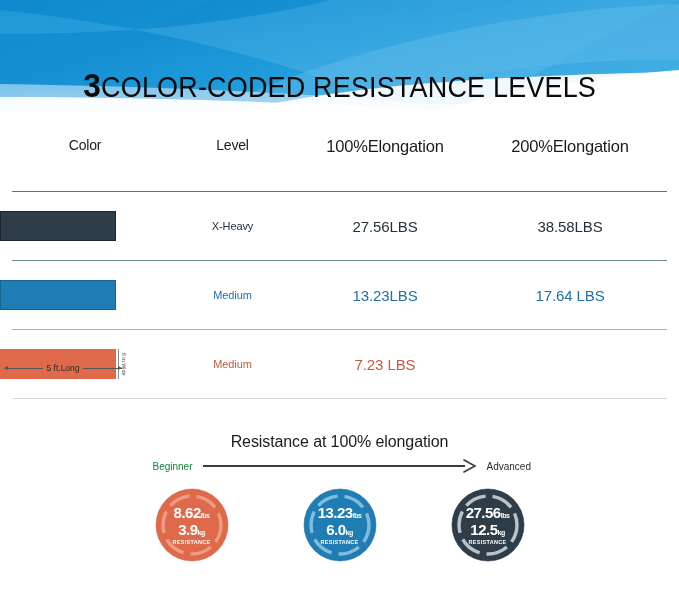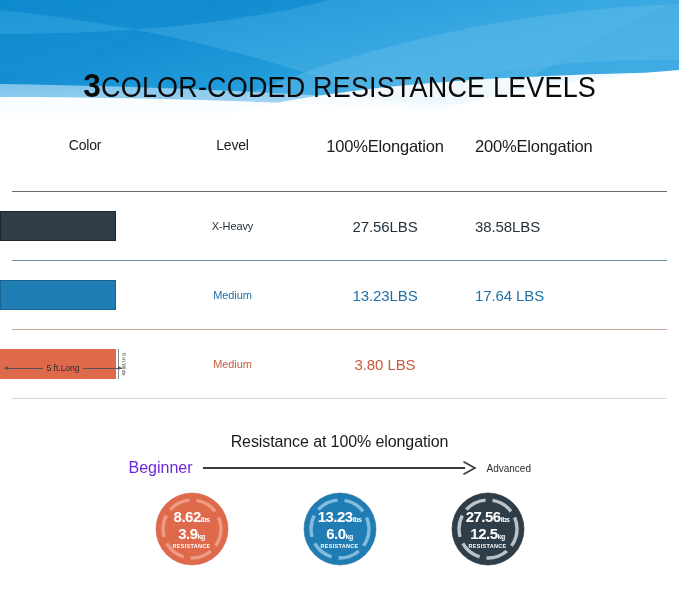--- a/index.html
+++ b/index.html
@@ -77,21 +77,21 @@
   }
   .thead {
     height: 78px;
     padding-top: 24px;
     box-sizing: border-box;
     align-items: flex-start;
   }
   .c-color  { width: 170px; flex: 0 0 170px; }
   .c-level  { width: 125px; flex: 0 0 125px; text-align: center; }
   .c-e100   { width: 180px; flex: 0 0 180px; text-align: center; }
-  .c-e200   { width: 190px; flex: 0 0 190px; text-align: left; }
+  .c-e200   { width: 190px; flex: 0 0 190px; text-align: center; }
 
   .thead .c-color { text-align: center; }
 
   .hcell {
     font-size: 14px;
     color: #1b1b1b;
     letter-spacing: -0.2px;
   }
   .hcell.small { font-size: 16.5px; }
 
@@ -207,22 +207,22 @@
     letter-spacing: -0.1px;
   }
   .scale-arrow-row {
     display: flex;
     align-items: center;
     justify-content: center;
     gap: 10px;
     margin-top: 8px;
   }
   .lbl-beginner {
-    font-size: 16px;
-    color: #6d28d9;
+    font-size: 10px;
+    color: #15803d;
     width: 92px;
     text-align: right;
   }
   .lbl-advanced {
     font-size: 10px;
     color: #2b2b2b;
     width: 92px;
     text-align: left;
   }
   .arrow-line {
@@ -366,21 +366,21 @@
         <span class="vbar"></span>
         <span class="vtxt">6 in.Wide</span>
       </div>
       <div class="dim-bottom">
         <span class="dl"></span>
         <span class="dtxt">5 ft.Long</span>
         <span class="dl rt"></span>
       </div>
     </div>
     <div class="c-level dcell lvl tone-orng">Medium</div>
-    <div class="c-e100 dcell tone-orng">3.80 LBS</div>
+    <div class="c-e100 dcell tone-orng">7.23 LBS</div>
   </div>
 
   <div class="hrule r3"></div>
 </div>
 
 <div class="bottom">
 
   <div class="scale-title">Resistance at 100% elongation</div>
 
   <div class="scale-arrow-row">

